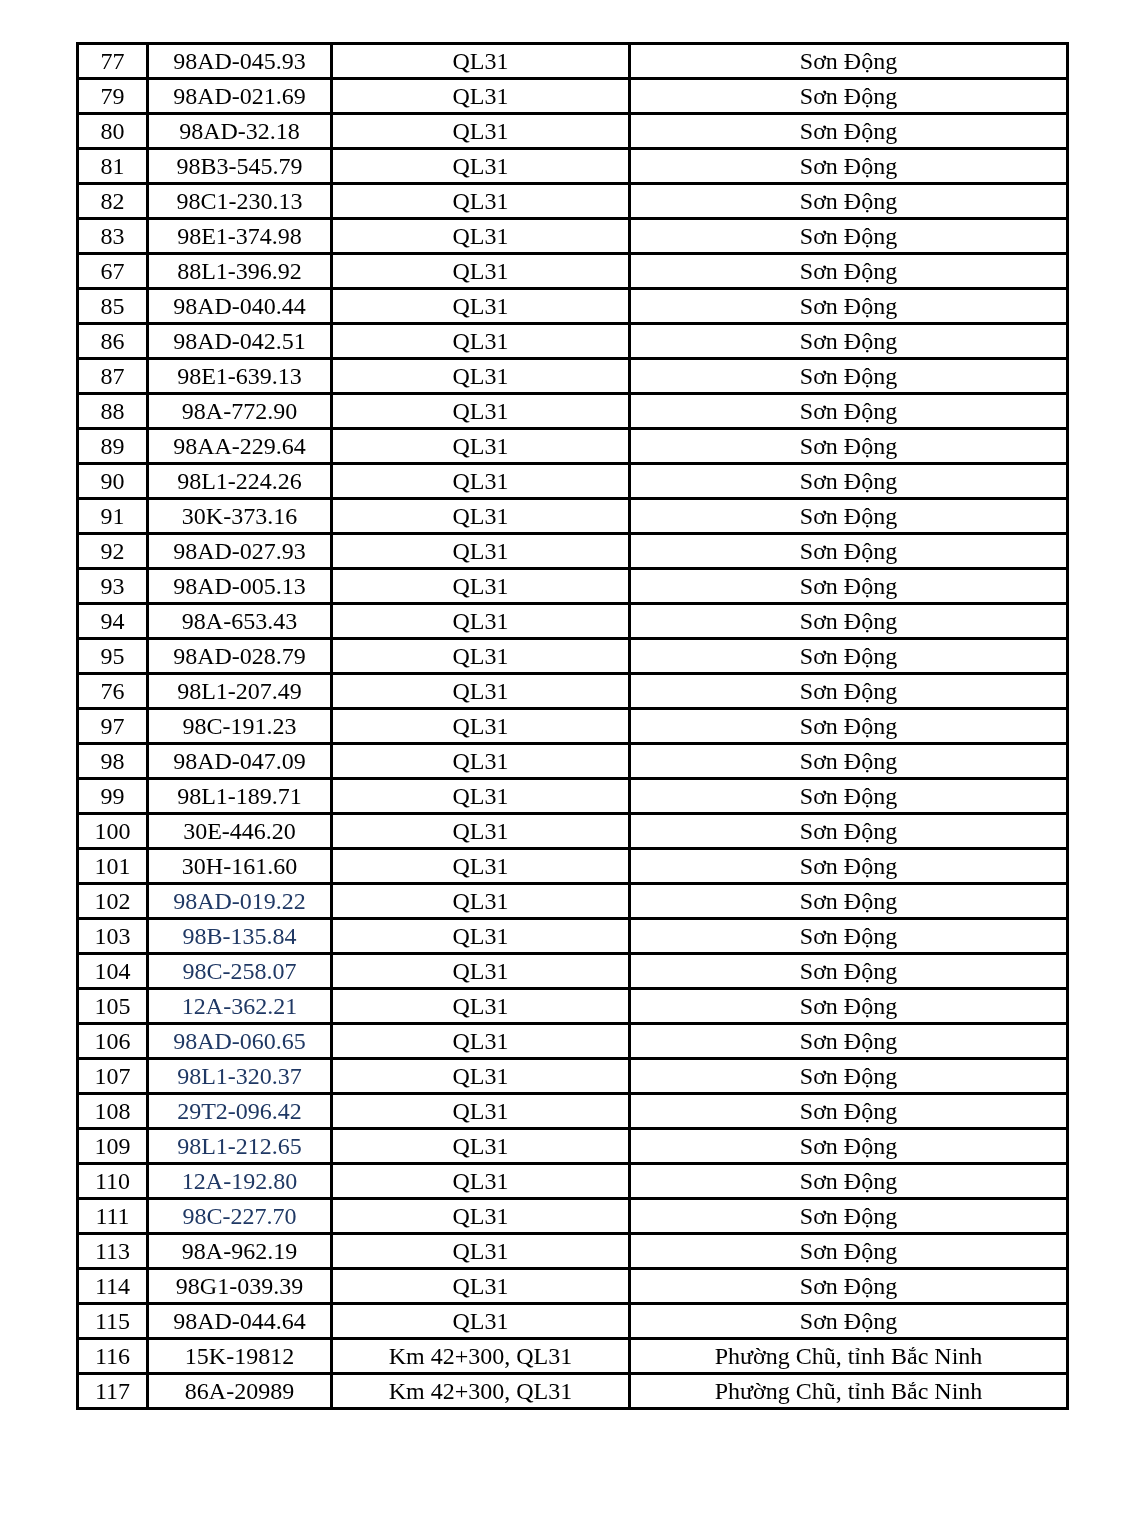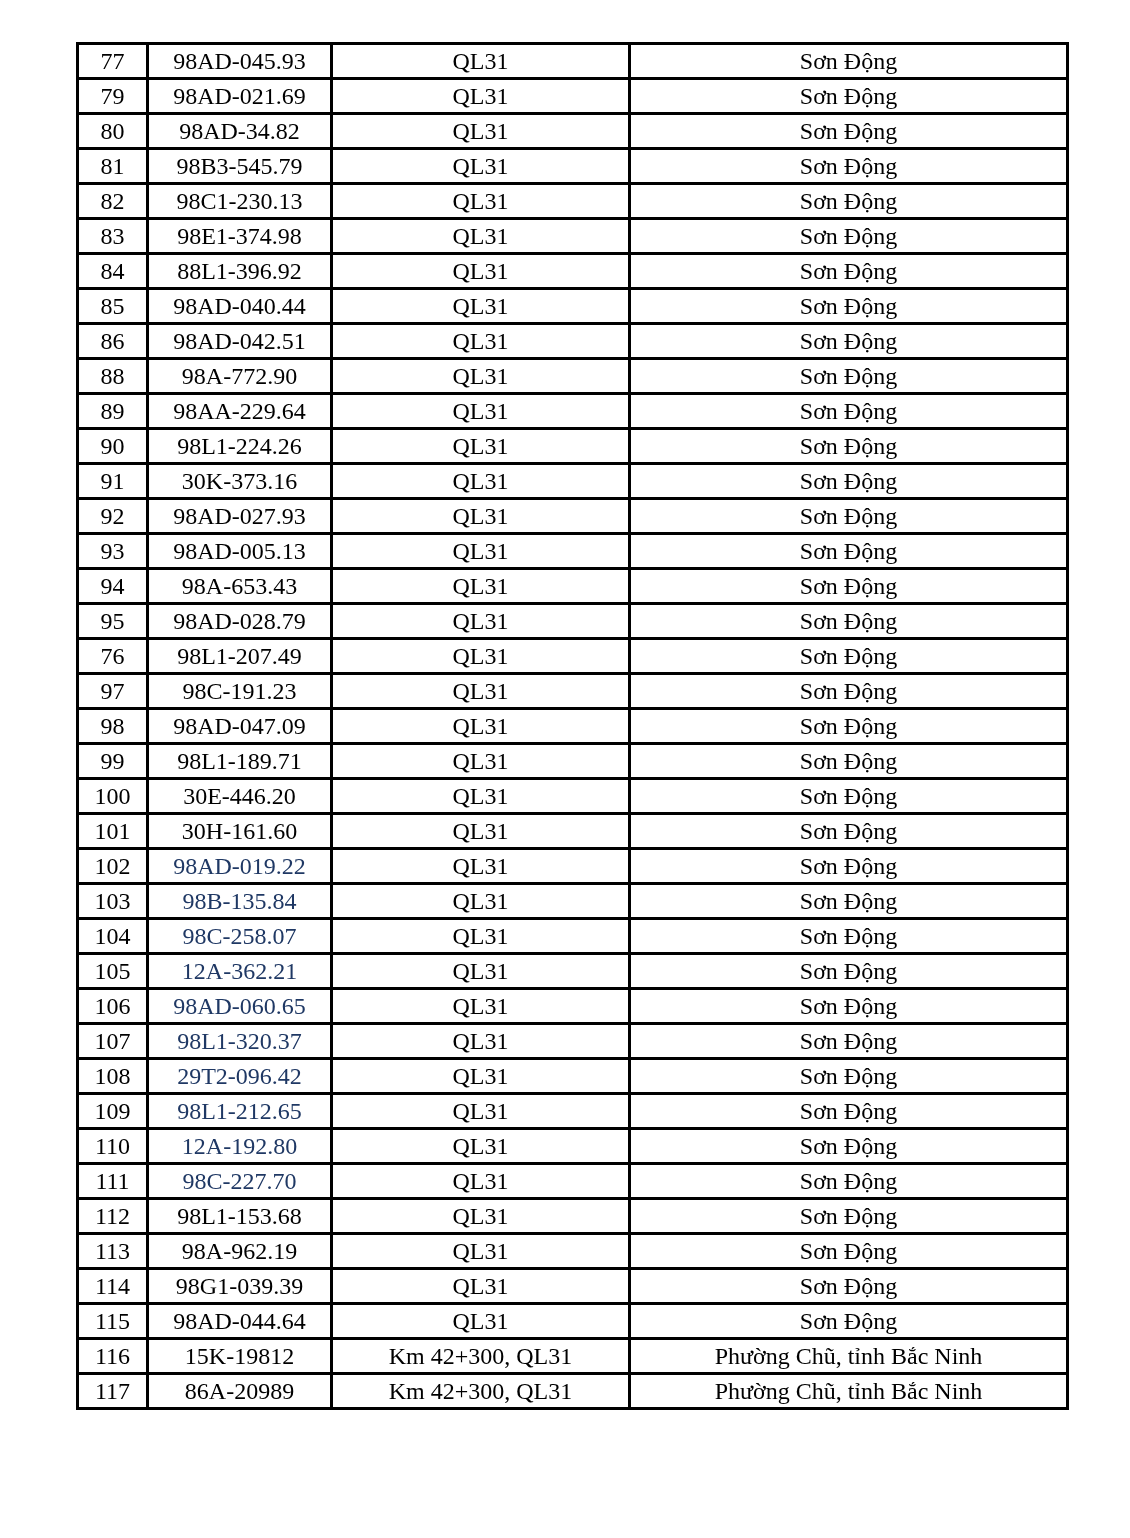--- a/index.html
+++ b/index.html
@@ -71,21 +71,21 @@
     <td>Sơn Động</td>
   </tr>
         <tr>
     <td>79</td>
     <td>98AD-021.69</td>
     <td>QL31</td>
     <td>Sơn Động</td>
   </tr>
         <tr>
     <td>80</td>
-    <td>98AD-34.82</td>
+    <td>98AD-32.18</td>
     <td>QL31</td>
     <td>Sơn Động</td>
   </tr>
         <tr>
     <td>81</td>
     <td>98B3-545.79</td>
     <td>QL31</td>
     <td>Sơn Động</td>
   </tr>
         <tr>
@@ -94,38 +94,44 @@
     <td>QL31</td>
     <td>Sơn Động</td>
   </tr>
         <tr>
     <td>83</td>
     <td>98E1-374.98</td>
     <td>QL31</td>
     <td>Sơn Động</td>
   </tr>
         <tr>
-    <td>84</td>
+    <td>67</td>
     <td>88L1-396.92</td>
     <td>QL31</td>
     <td>Sơn Động</td>
   </tr>
         <tr>
     <td>85</td>
     <td>98AD-040.44</td>
     <td>QL31</td>
     <td>Sơn Động</td>
   </tr>
         <tr>
     <td>86</td>
     <td>98AD-042.51</td>
     <td>QL31</td>
     <td>Sơn Động</td>
   </tr>
         <tr>
+    <td>87</td>
+    <td>98E1-639.13</td>
+    <td>QL31</td>
+    <td>Sơn Động</td>
+  </tr>
+        <tr>
     <td>88</td>
     <td>98A-772.90</td>
     <td>QL31</td>
     <td>Sơn Động</td>
   </tr>
         <tr>
     <td>89</td>
     <td>98AA-229.64</td>
     <td>QL31</td>
     <td>Sơn Động</td>
@@ -252,26 +258,20 @@
   </tr>
         <tr>
     <td>110</td>
     <td class="plate-blue">12A-192.80</td>
     <td>QL31</td>
     <td>Sơn Động</td>
   </tr>
         <tr>
     <td>111</td>
     <td class="plate-blue">98C-227.70</td>
-    <td>QL31</td>
-    <td>Sơn Động</td>
-  </tr>
-        <tr>
-    <td>112</td>
-    <td>98L1-153.68</td>
     <td>QL31</td>
     <td>Sơn Động</td>
   </tr>
         <tr>
     <td>113</td>
     <td>98A-962.19</td>
     <td>QL31</td>
     <td>Sơn Động</td>
   </tr>
         <tr>

